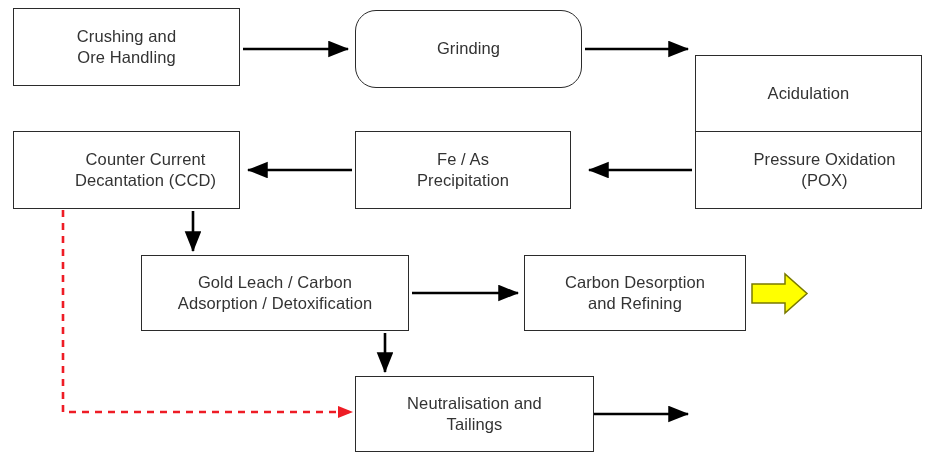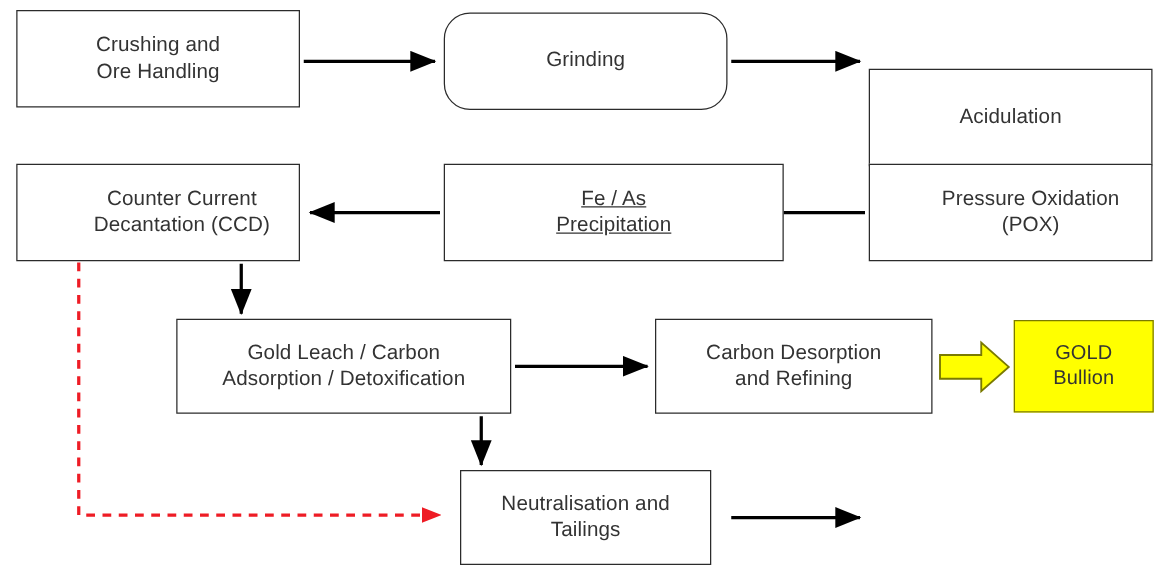--- a/index.html
+++ b/index.html
@@ -114,32 +114,30 @@
   <div class="node" style="left:13px; top:8px; width:227px; height:78px;">Crushing and
 Ore Handling</div>
 
   <div class="node" style="left:355px; top:10px; width:227px; height:78px;border-radius:21px;">Grinding</div>
 
   <div class="node" style="left:695px; top:10px; width:227px; height:78px;margin-top:45px;">Acidulation</div>
 
   <div class="node" style="left:13px; top:131px; width:227px; height:78px;padding-left:44px;">Counter Current
 Decantation (CCD)</div>
 
-  <div class="node" style="left:355px; top:131px; width:272px; height:78px;text-decoration:underline;">Fe / As
+  <div class="node" style="left:355px; top:131px; width:216px; height:78px;">Fe / As
 Precipitation</div>
 
   <div class="node" style="left:695px; top:131px; width:227px; height:78px;padding-left:38px;">Pressure Oxidation
 (POX)</div>
 
   <div class="node" style="left:141px; top:255px; width:268px; height:76px;">Gold Leach / Carbon
 Adsorption / Detoxification</div>
 
   <div class="node" style="left:524px; top:255px; width:222px; height:76px;">Carbon Desorption
 and Refining</div>
 
-  <div class="node gold" style="left:811px; top:256px; width:112px; height:74px;">GOLD
-Bullion</div>
 
-  <div class="node" style="left:368px; top:376px; width:201px; height:76px;">Neutralisation and
+  <div class="node" style="left:355px; top:376px; width:239px; height:76px;">Neutralisation and
 Tailings</div>
 
 
 </div>
 
 </body></html>

